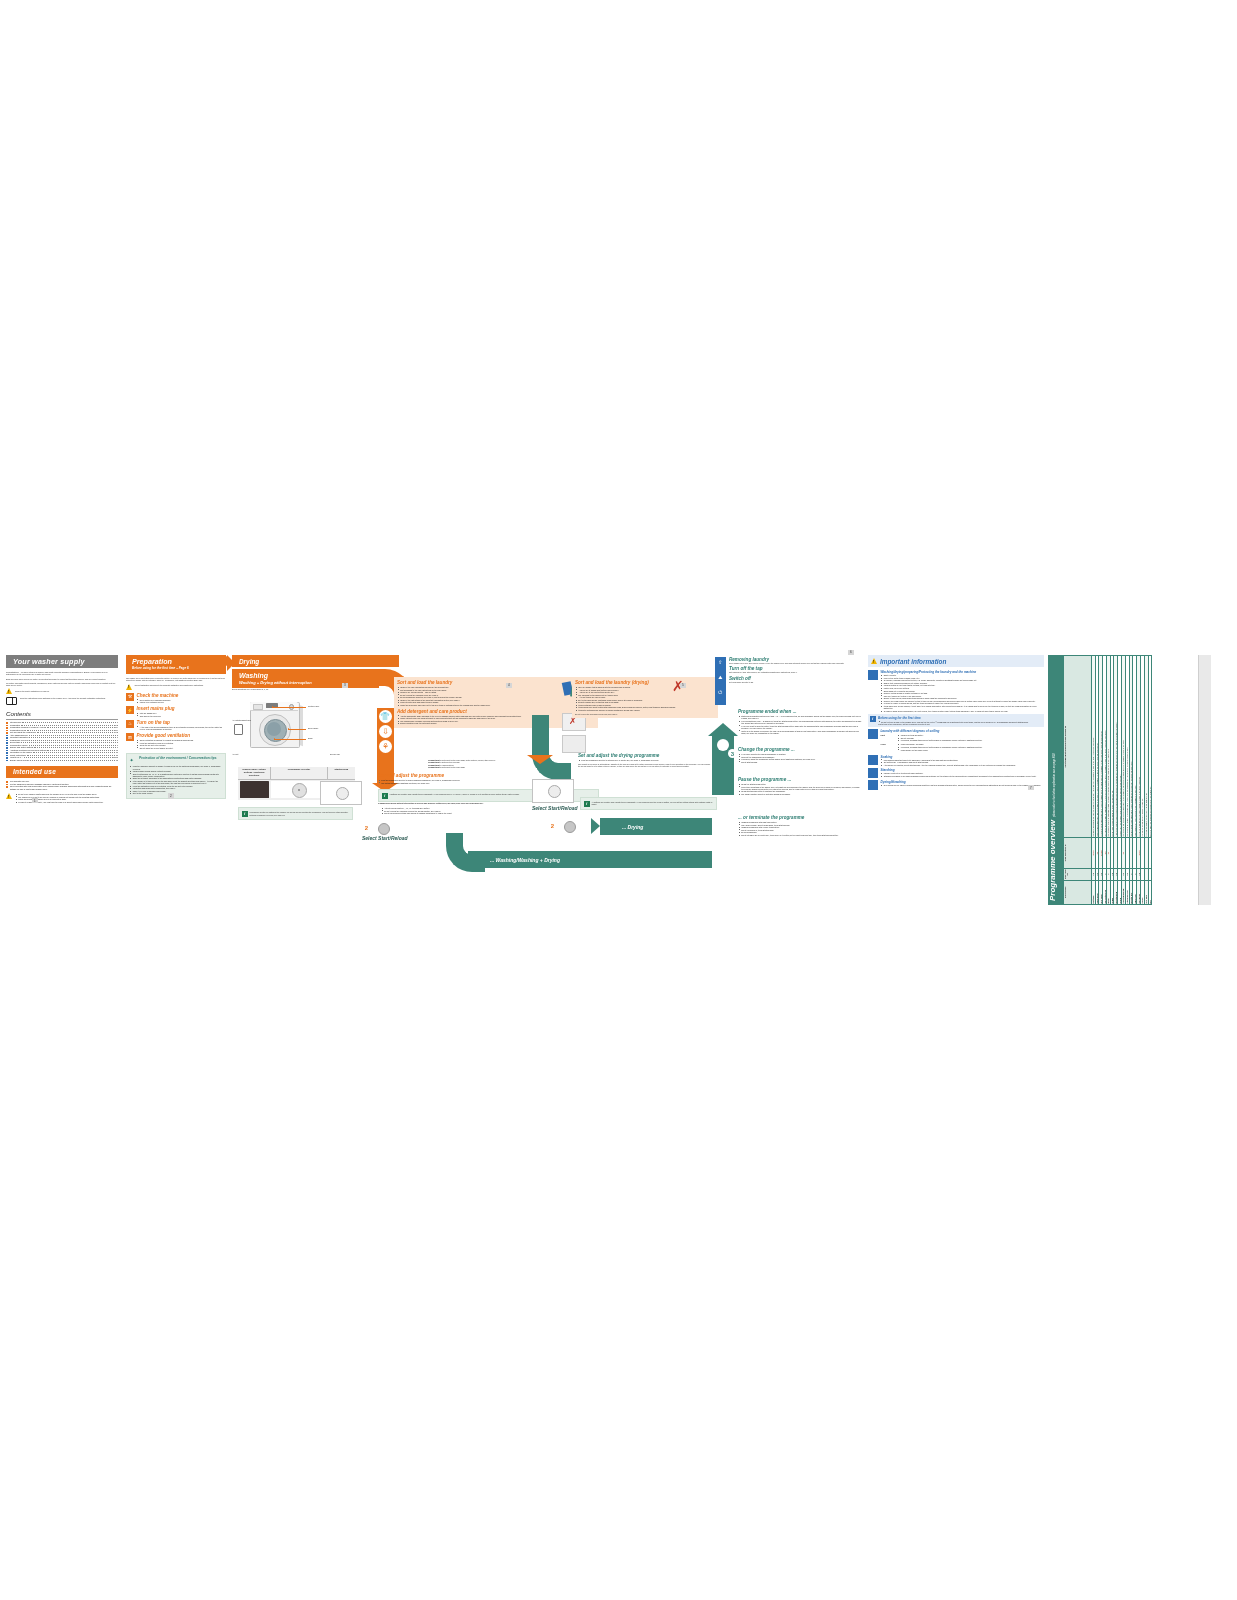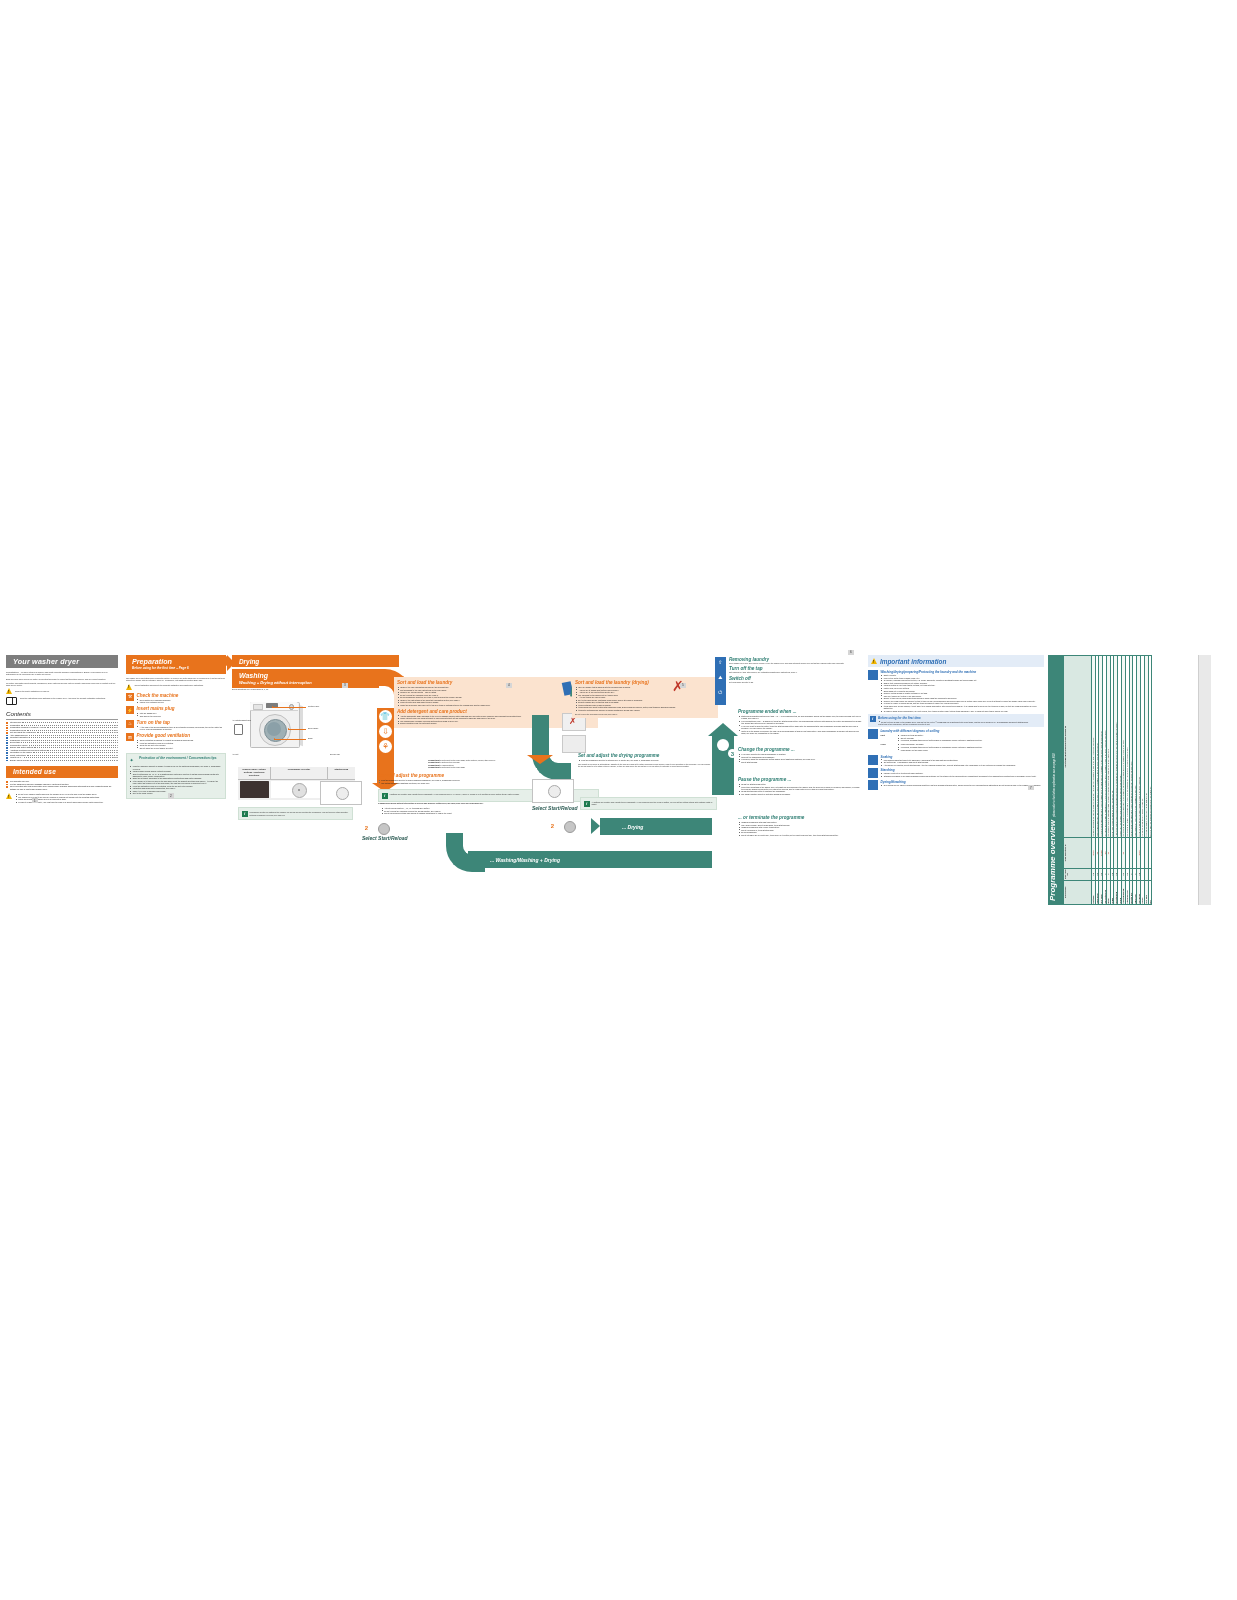--- a/index.html
+++ b/index.html
@@ -140,21 +140,21 @@
 
   .spine{position:absolute;left:1198px;top:655px;width:12px;height:250px;background:#e9e9e9;border-left:.4px solid #cfcfcf;}
 </style>
 </head>
 <body>
 
 <div class="page">
 
   <div class="col" id="c1">
     <div class="grey-bar">
-      <span class="hdr">Your washer dryer</span>
+      <span class="hdr">Your washer supply</span>
     </div>
 
     <div style="margin-top:3px;">
       <div class="micro" style="margin-bottom:2px;">Congratulations – You have opted for a modern, high quality domestic appliance manufactured by BOSCH. This washer dryer is distinguished by its economical use of water and energy.</div>
       <div class="micro" style="margin-bottom:2px;">Each appliance which leaves our factory is inspected thoroughly to ensure that it functions properly and is in perfect condition.</div>
       <div class="micro" style="margin-bottom:2px;">For further information about products, accessories, spare parts and services visit our website: www.bosch-home.com or contact us at our sales service centre.</div>
     </div>
 
     <div style="display:flex;gap:3px;align-items:flex-start;margin-top:2px;">
       <div class="warn-tri"></div>

